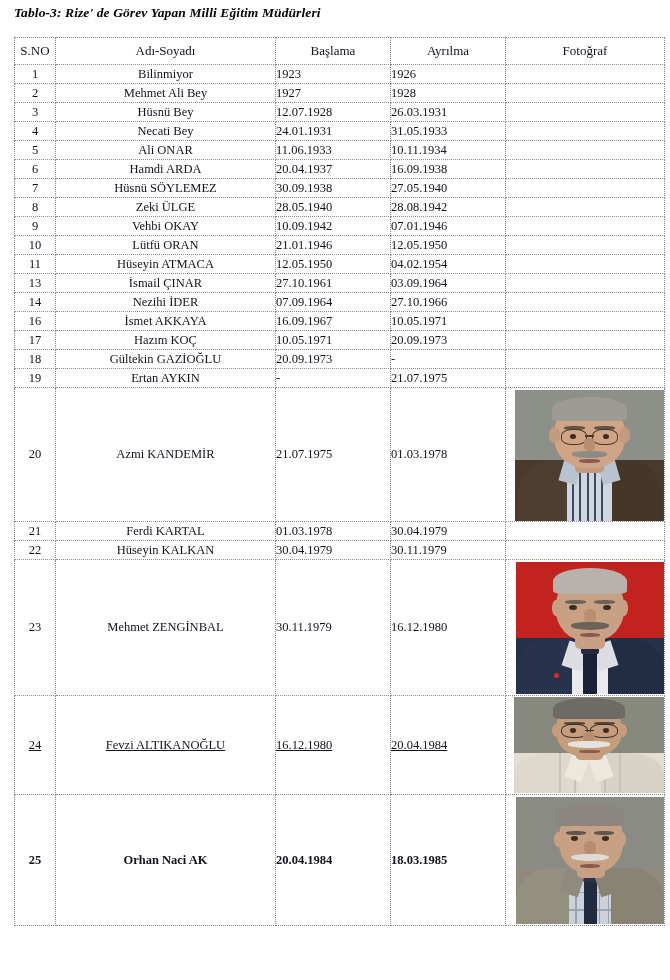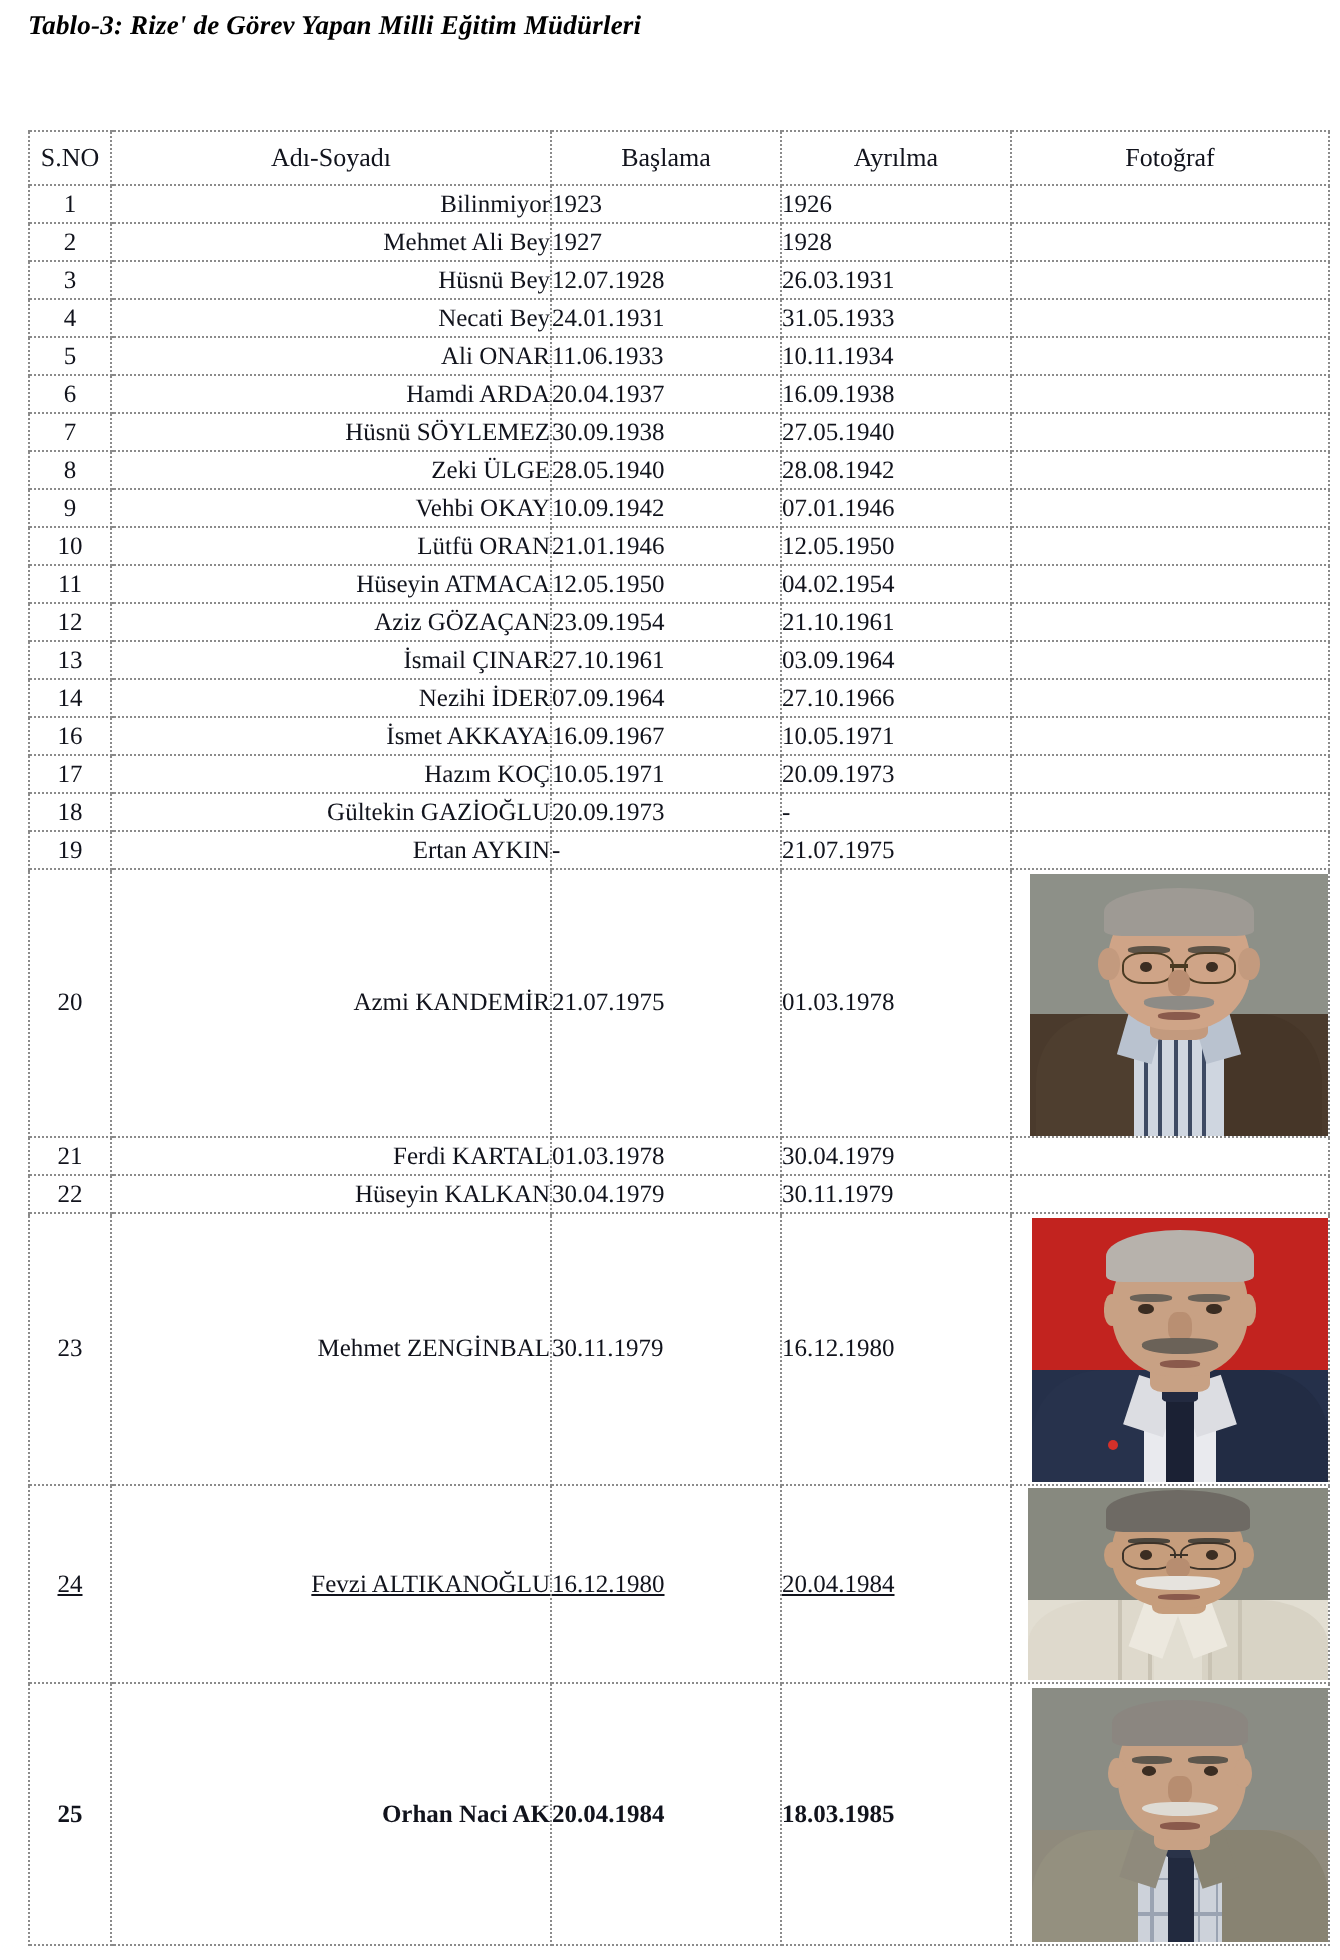--- a/index.html
+++ b/index.html
@@ -44,21 +44,20 @@
     top: 37px;
     width: 650px;
   }
 
   table.data-table {
     border-collapse: collapse;
     table-layout: fixed;
     width: 650px;
     font-size: 12.5px;
     color: #11131c;
-    margin-top: 28px;
   }
 
   table.data-table col.c-no     { width: 41px; }
   table.data-table col.c-name   { width: 220px; }
   table.data-table col.c-start  { width: 115px; }
   table.data-table col.c-end    { width: 115px; }
   table.data-table col.c-photo  { width: 159px; }
 
   table.data-table th,
   table.data-table td {
@@ -76,21 +75,21 @@
     padding-bottom: 1px;
   }
 
   td.cell-no {
     text-align: center;
     height: 18px;
     font-size: 12.5px;
     padding-bottom: 1px;
   }
   td.cell-name {
-    text-align: right;
+    text-align: center;
     padding-left: 7px;
     font-size: 12.5px;
     white-space: nowrap;
     padding-bottom: 1px;
   }
   td.cell-date {
     text-align: left;
     padding-left: 7px;
     font-size: 12.5px;
     white-space: nowrap;
@@ -247,27 +246,20 @@
           <td class="cell-photo"></td>
         </tr>
         <tr>
           <td class="cell-no">11</td>
           <td class="cell-name">Hüseyin ATMACA</td>
           <td class="cell-date">12.05.1950</td>
           <td class="cell-date">04.02.1954</td>
           <td class="cell-photo"></td>
         </tr>
         <tr>
-          <td class="cell-no">12</td>
-          <td class="cell-name">Aziz GÖZAÇAN</td>
-          <td class="cell-date">23.09.1954</td>
-          <td class="cell-date">21.10.1961</td>
-          <td class="cell-photo"></td>
-        </tr>
-        <tr>
           <td class="cell-no">13</td>
           <td class="cell-name">İsmail ÇINAR</td>
           <td class="cell-date">27.10.1961</td>
           <td class="cell-date">03.09.1964</td>
           <td class="cell-photo"></td>
         </tr>
         <tr>
           <td class="cell-no">14</td>
           <td class="cell-name">Nezihi İDER</td>
           <td class="cell-date">07.09.1964</td>

